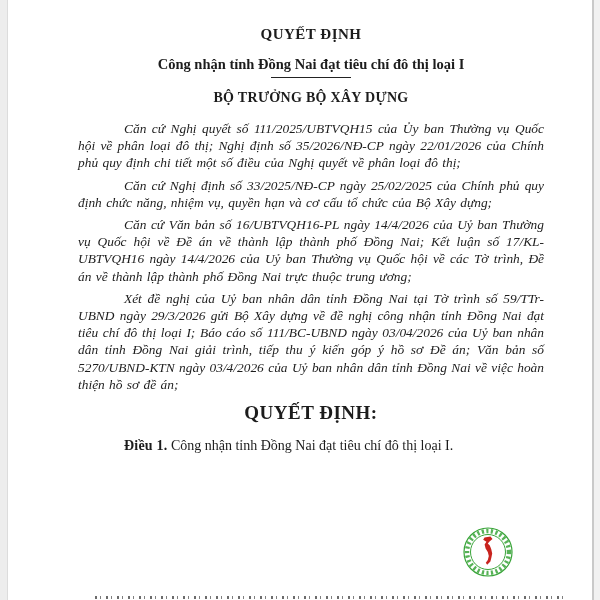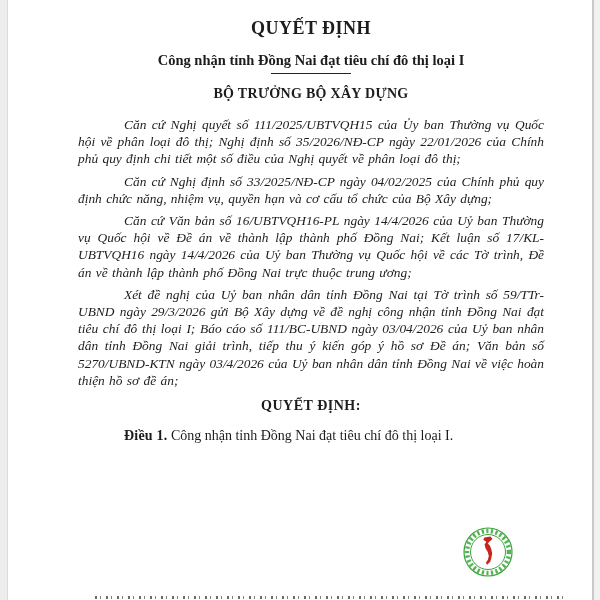--- a/index.html
+++ b/index.html
@@ -37,23 +37,23 @@
   .content {
     position: absolute;
     left: 0; top: 0;
     width: 600px;
     padding: 10px 56px 0 78px;
     box-sizing: border-box;
   }
   .doc-title {
     text-align: center;
     font-weight: bold;
-    font-size: 18px;
+    font-size: 15px;
     letter-spacing: 0.5px;
-    margin: 8px 0 0 0;
+    margin: 16px 0 0 0;
   }
   .doc-subtitle {
     text-align: center;
     font-weight: bold;
     font-size: 14.5px;
     margin: 13px 0 0 0;
   }
   .title-rule {
     width: 80px;
     height: 0;
@@ -75,21 +75,21 @@
     font-size: 13.4px;
     line-height: 17.2px;
     text-align: justify;
     text-indent: 46px;
     margin: 0 0 5px 0;
     word-spacing: 1px;
   }
   .decision-heading {
     text-align: center;
     font-weight: bold;
-    font-size: 14px;
+    font-size: 19px;
     letter-spacing: 0.5px;
     margin: 9px 0 0 0;
   }
   .article {
     font-size: 14px;
     line-height: 17px;
     text-align: justify;
     text-indent: 46px;
     margin: 13px 0 0 0;
     font-family: Liberation Serif, serif;
@@ -131,21 +131,21 @@
 
     <h1 class="doc-title">QUYẾT ĐỊNH</h1>
 
     <h2 class="doc-subtitle">Công nhận tỉnh Đồng Nai đạt tiêu chí đô thị loại I</h2>
     <div class="title-rule"></div>
 
     <h2 class="authority">BỘ TRƯỞNG BỘ XÂY DỰNG</h2>
 
     <div class="preamble">
       <p class="para">Căn cứ Nghị quyết số 111/2025/UBTVQH15 của Ủy ban Thường vụ Quốc hội về phân loại đô thị; Nghị định số 35/2026/NĐ-CP ngày 22/01/2026 của Chính phủ quy định chi tiết một số điều của Nghị quyết về phân loại đô thị;</p>
-      <p class="para">Căn cứ Nghị định số 33/2025/NĐ-CP ngày 04/02/2025 của Chính phủ quy định chức năng, nhiệm vụ, quyền hạn và cơ cấu tổ chức của Bộ Xây dựng;</p>
+      <p class="para">Căn cứ Nghị định số 33/2025/NĐ-CP ngày 25/02/2025 của Chính phủ quy định chức năng, nhiệm vụ, quyền hạn và cơ cấu tổ chức của Bộ Xây dựng;</p>
       <p class="para">Căn cứ Văn bản số 16/UBTVQH16-PL ngày 14/4/2026 của Uỷ ban Thường vụ Quốc hội về Đề án về thành lập thành phố Đồng Nai; Kết luận số 17/KL-UBTVQH16 ngày 14/4/2026 của Uỷ ban Thường vụ Quốc hội về các Tờ trình, Đề án về thành lập thành phố Đồng Nai trực thuộc trung ương;</p>
       <p class="para">Xét đề nghị của Uỷ ban nhân dân tỉnh Đồng Nai tại Tờ trình số 59/TTr-UBND ngày 29/3/2026 gửi Bộ Xây dựng về đề nghị công nhận tỉnh Đồng Nai đạt tiêu chí đô thị loại I; Báo cáo số 111/BC-UBND ngày 03/04/2026 của Uỷ ban nhân dân tỉnh Đồng Nai giải trình, tiếp thu ý kiến góp ý hồ sơ Đề án; Văn bản số 5270/UBND-KTN ngày 03/4/2026 của Uỷ ban nhân dân tỉnh Đồng Nai về việc hoàn thiện hồ sơ đề án;</p>
     </div>
 
     <h2 class="decision-heading">QUYẾT ĐỊNH:</h2>
 
     <p class="article"><b>Điều 1.</b>
       <span>Công nhận tỉnh Đồng Nai đạt tiêu chí đô thị loại I.</span></p>
 
   </div>

